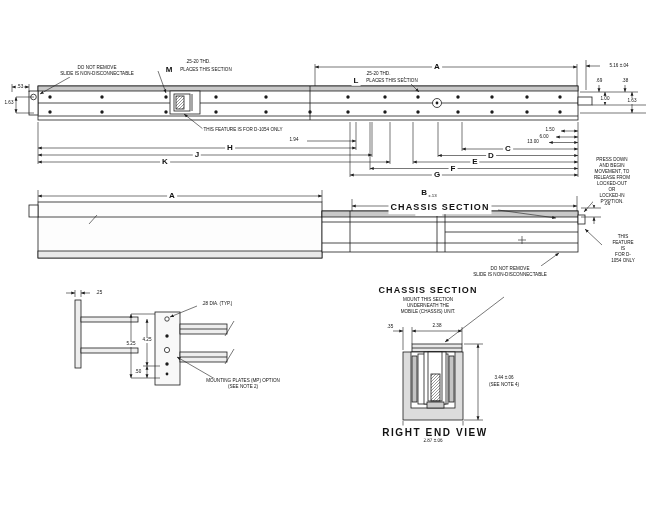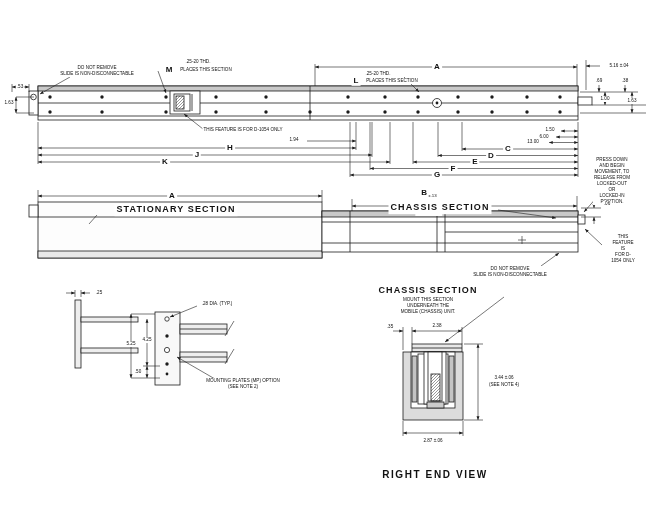--- a/index.html
+++ b/index.html
@@ -264,21 +264,20 @@
 <div class="lbl big" style="left:437px;top:175px">G</div>
 
 <div class="lbl big" style="left:172px;top:196px">A</div>
 <div class="lbl" style="left:429px;top:199px">
   <div class="brow">
     <span class="bb">B</span>
     <span class="bt">±.13</span>
   </div>
   <div class="sub">EXTENSION</div>
 </div>
-<div class="lbl title" style="left:176px;top:210px">STATIONARY SECTION</div>
 <div class="lbl title" style="left:440px;top:208px">CHASSIS SECTION</div>
 <div class="lbl" style="left:612px;top:181px">PRESS DOWN AND BEGIN
 MOVEMENT, TO RELEASE FROM
 LOCKED-OUT OR
 LOCKED-IN POSITION.</div>
 <div class="lbl d" style="left:607px;top:204px">.06</div>
 <div class="lbl" style="left:623px;top:249px">THIS FEATURE IS
 FOR D-1054 ONLY</div>
 <div class="lbl" style="left:510px;top:272px">DO NOT REMOVE
 SLIDE IS NON-DISCONNECTABLE</div>
@@ -293,15 +292,15 @@
 
 <div class="lbl title" style="left:428px;top:291px">CHASSIS SECTION</div>
 <div class="lbl" style="left:428px;top:306px">MOUNT THIS SECTION
 UNDERNEATH THE
 MOBILE (CHASSIS) UNIT.</div>
 <div class="lbl d" style="left:390px;top:327px">.35</div>
 <div class="lbl d" style="left:437px;top:326px">2.38</div>
 <div class="lbl d" style="left:504px;top:378px">3.44 ±.06</div>
 <div class="lbl d" style="left:504px;top:385px">(SEE NOTE 4)</div>
 <div class="lbl d" style="left:433px;top:441px">2.87 ±.06</div>
-<div class="lbl title cap" style="left:435px;top:474px">RIGHT END VIEW</div>
+<div class="lbl title cap" style="left:435px;top:432px">RIGHT END VIEW</div>
 
 </div>
 
 </body></html>

